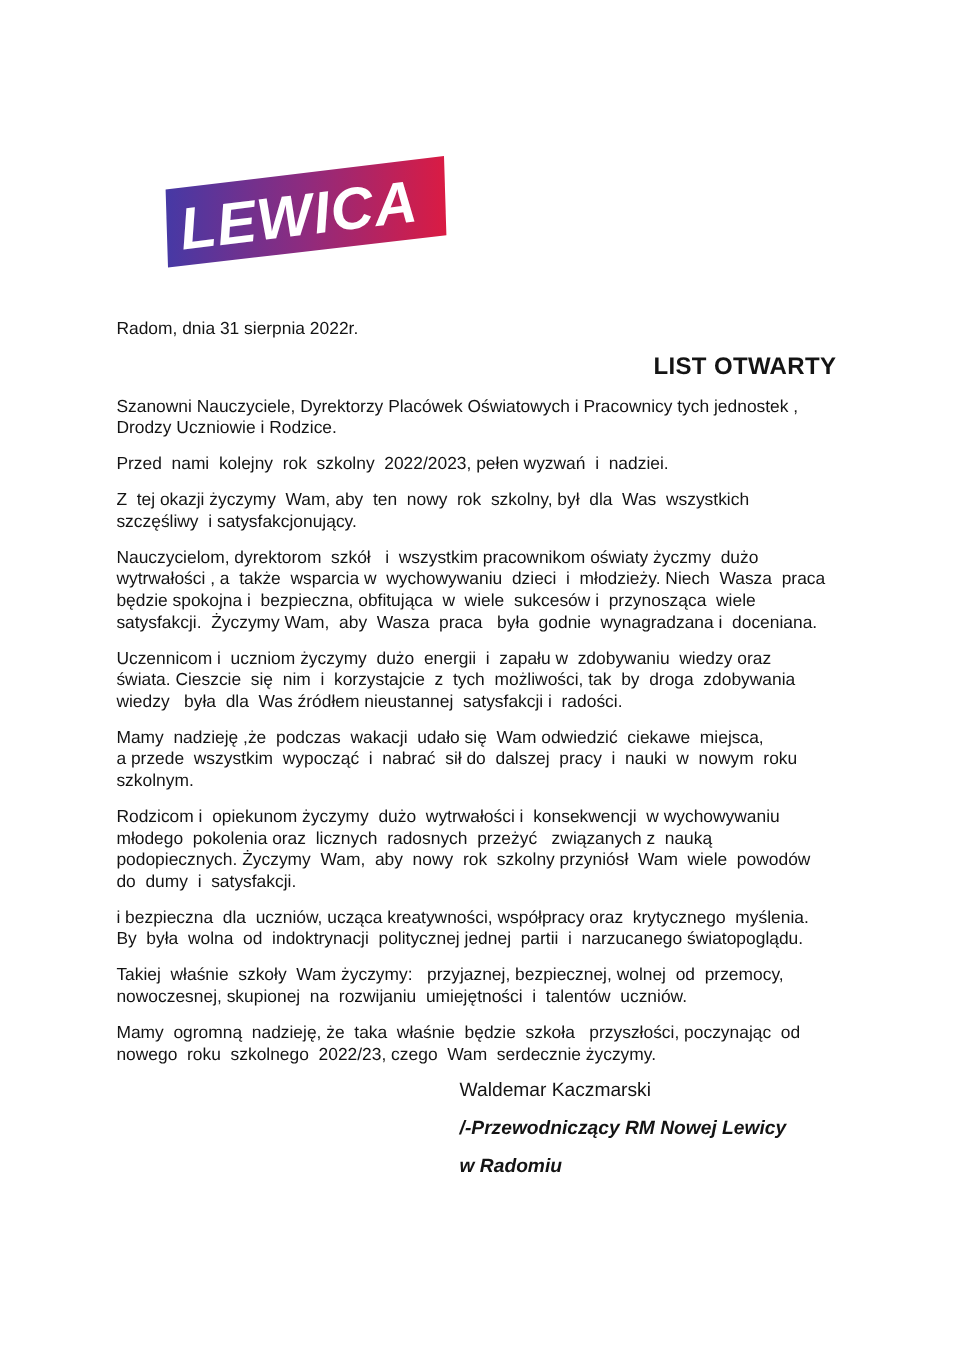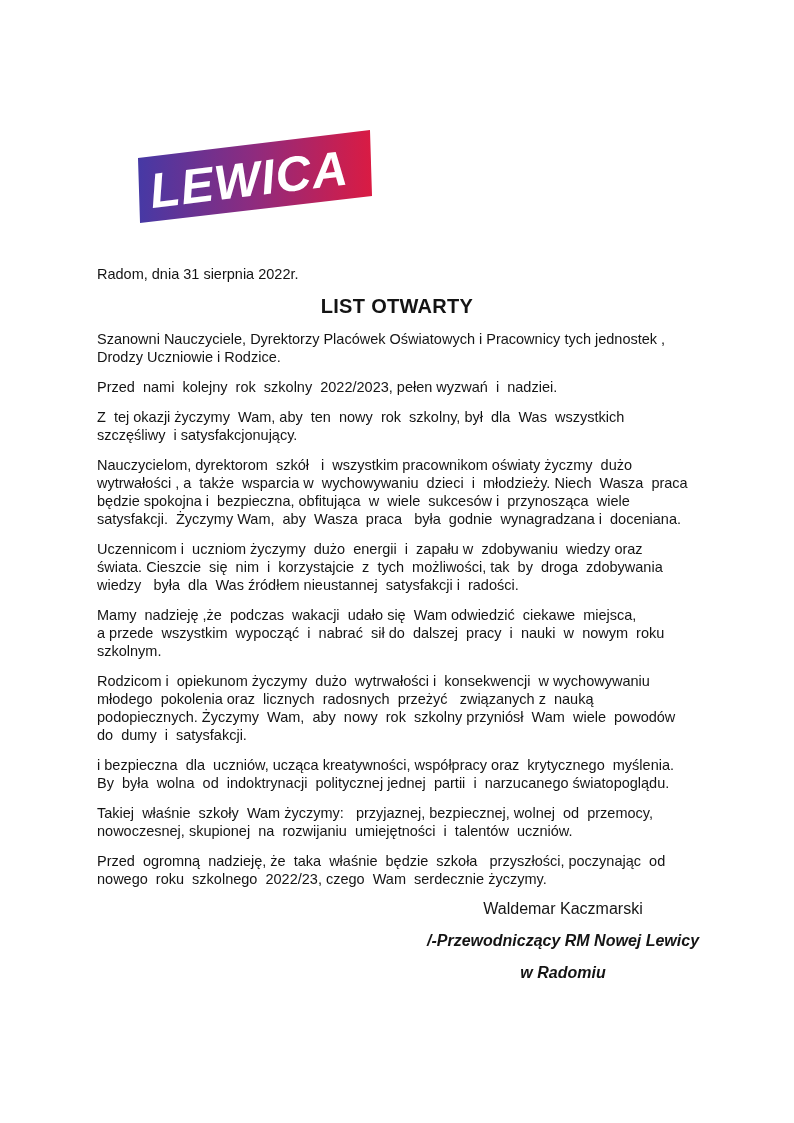--- a/index.html
+++ b/index.html
@@ -14,34 +14,34 @@
   .logo { position:absolute; left:130px; top:120px; width:250px; height:115px; }
   .logo text {
     font-family:"Liberation Sans", sans-serif;
     font-weight:bold;
     font-style:italic;
     letter-spacing:1px;
   }
   .content { position:absolute; left:97px; top:266px; width:600px; }
   .date { text-align:left; font-size:14.5px; line-height:17px; }
   .title {
-    text-align:center;
+    text-align:right;
     font-weight:bold;
     font-size:20px;
     line-height:23px;
     letter-spacing:0.3px;
     margin-top:12px;
   }
   .para { margin-top:12px; font-size:14.5px; line-height:18px; }
   .ln { white-space:pre; }
   .signature {
     margin-top:12px;
     margin-left:286px;
     width:360px;
-    text-align:center;
+    text-align:left;
     font-size:16px;
     line-height:18px;
   }
   .sig-role, .sig-place { font-style:italic; margin-top:14px;font-weight:bold; }
 </style>
 </head>
 <body>
 
 <div class="page">
 
@@ -107,21 +107,21 @@
       <div class="ln">i bezpieczna  dla  uczniów, ucząca kreatywności, współpracy oraz  krytycznego  myślenia.</div>
       <div class="ln">By  była  wolna  od  indoktrynacji  politycznej jednej  partii  i  narzucanego światopoglądu.</div>
     </div>
 
     <div class="para">
       <div class="ln">Takiej  właśnie  szkoły  Wam życzymy:   przyjaznej, bezpiecznej, wolnej  od  przemocy,</div>
       <div class="ln">nowoczesnej, skupionej  na  rozwijaniu  umiejętności  i  talentów  uczniów.</div>
     </div>
 
     <div class="para">
-      <div class="ln">Przed  ogromną  nadzieję, że  taka  właśnie  będzie  szkoła   przyszłości, poczynając  od</div>
+      <div class="ln">Mamy  ogromną  nadzieję, że  taka  właśnie  będzie  szkoła   przyszłości, poczynając  od</div>
       <div class="ln">nowego  roku  szkolnego  2022/23, czego  Wam  serdecznie życzymy.</div>
     </div>
 
     <div class="signature">
       <div class="sig-name">Waldemar Kaczmarski</div>
       <div class="sig-role">/-Przewodniczący RM Nowej Lewicy</div>
       <div class="sig-place">w Radomiu</div>
     </div>
 
   </div>

